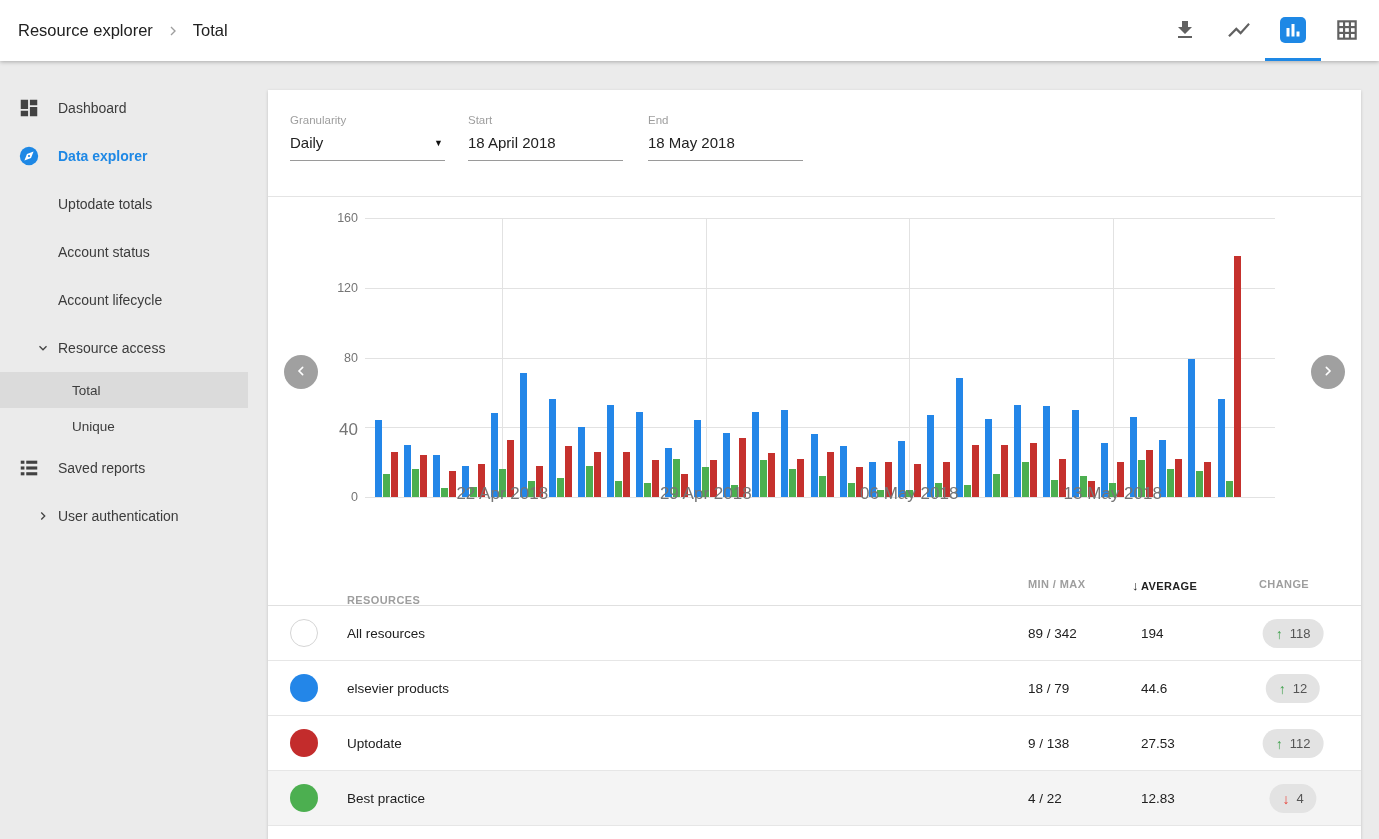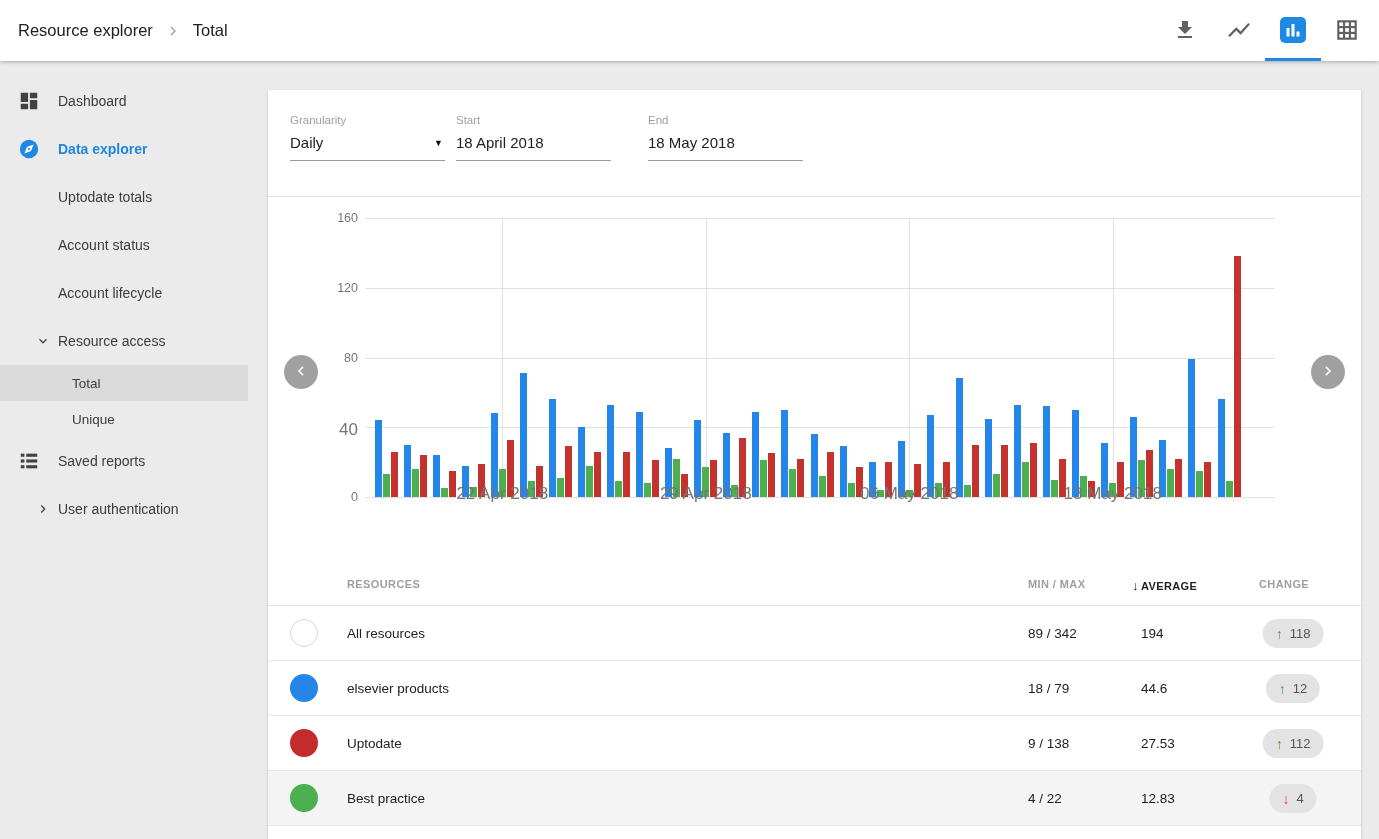--- a/index.html
+++ b/index.html
@@ -10,61 +10,61 @@
   .topbar { position:absolute; left:0; top:0; width:1379px; height:61px; background:#fff;
             box-shadow:0 1px 4px rgba(0,0,0,.28); z-index:30; }
   .breadcrumb { position:absolute; left:18px; top:0; height:61px; display:flex; align-items:center; gap:12px; font-size:16.5px; }
   .crumb-sep svg { display:block; }
   .toolbar { position:absolute; right:12px; top:11px; display:flex; }
   .icon-btn { width:40px; height:40px; margin-left:14px; display:flex; align-items:center; justify-content:center;
               position:relative; cursor:pointer; background:none; border:none; }
   .icon-btn.active::after { content:''; position:absolute; left:-8px; right:-8px; bottom:-10px; height:3.5px; background:#1E88E5; }
 
   
-  .sidebar { position:absolute; left:0; top:61px; width:248px; bottom:0; padding-top:16px; }
+  .sidebar { position:absolute; left:0; top:61px; width:248px; bottom:0; padding-top:23px; }
   .side-item { display:flex; align-items:center; height:48px; font-size:14px; color:#3C3C3C; cursor:pointer; }
   .side-item .ic { width:22px; margin-left:18px; margin-right:18px; display:flex; align-items:center; justify-content:center; }
   .side-item .chev { width:14px; margin-left:36px; margin-right:8px; display:flex; align-items:center; }
   .side-item.lvl1 { padding-left:58px; }
   .side-item.lvl1.haschev { padding-left:0; }
   .side-item.lvl2 { padding-left:72px; height:36px; font-size:13.5px; }
   .side-item.active { color:#1E88E5; font-weight:bold; }
   .side-item.selected { background:#DBDBDB; }
 
   
   .card { position:absolute; left:268px; top:90px; width:1093px; height:760px; background:#fff;
           box-shadow:0 1px 3px rgba(0,0,0,.18); }
 
   
   .filters { position:absolute; left:0; top:0; width:100%; height:107px; border-bottom:1px solid #E4E4E4; }
   .field { position:absolute; top:24px; width:155px; }
   .field-label { font-size:11.5px; color:#9E9E9E; }
   .field-value { margin-top:8px; font-size:15px; color:#212121; padding-bottom:9px; border-bottom:1px solid #9A9A9A; position:relative; }
   .field-value .dd { position:absolute; right:2px; top:4px; font-size:9px; color:#111; }
-  .f-gran { left:22px; } .f-start { left:188px; } .f-end { left:380px; }
+  .f-gran { left:22px; } .f-start { left:200px; } .f-end { left:380px; }
 
   
   .chart-area { position:absolute; left:0; top:107px; width:100%; height:363px; }
   .plot { position:absolute; left:97px; top:21px; width:910px; height:279px; }
   .gridh { position:absolute; left:0; width:100%; height:1px; background:#E2E2E2; }
   .gridv { position:absolute; top:0; width:1px; height:100%; background:#E2E2E2; }
   .ylab { position:absolute; right:920px; width:60px; text-align:right; font-size:12.5px; color:#757575; transform:translateY(-7px); }
   .xlab { position:absolute; top:287px; transform:translateX(-50%); font-size:17px; color:#757575; white-space:nowrap; }
   .bgroup { position:absolute; bottom:0; width:23px; display:flex; align-items:flex-end; gap:1px; }
   .bar { width:7px; }
   .navbtn { position:absolute; width:34px; height:34px; border-radius:50%; background:#A0A0A0; border:none;
             display:flex; align-items:center; justify-content:center; cursor:pointer; top:158px; }
   .navbtn.left { left:16px; } .navbtn.right { left:1043px; }
 
   
   .rtable { position:absolute; left:0; top:470px; width:100%; }
   .thead { position:relative; height:46px; border-bottom:1px solid #E0E0E0; font-size:11px; font-weight:bold;
            color:#9E9E9E; letter-spacing:.4px; }
   .th { position:absolute; top:18px; }
-  .th-res { left:79px; } .th-mm { left:760px; } .th-avg { left:864px; color:#212121; display:flex; align-items:center; gap:2px; cursor:pointer; }
+  .th-res { left:79px;margin-top:16px; } .th-mm { left:760px; } .th-avg { left:864px; color:#212121; display:flex; align-items:center; gap:2px; cursor:pointer; }
   .th-chg { left:991px; }
   .sort-arr { font-size:13px; font-weight:bold; }
   .trow { position:relative; height:55px; border-bottom:1px solid #E6E6E6; font-size:13.5px; }
   .trow.hl { background:#F4F4F4; }
   .dot { position:absolute; left:22px; top:13px; width:28px; height:28px; border-radius:50%; }
   .dot.empty { background:#fff; border:1px solid #D5D5D5; }
   .cell { position:absolute; top:20px; }
   .c-name { left:79px; } .c-mm { left:760px; } .c-avg { left:873px; }
   .badge { position:absolute; left:1025px; top:13px; transform:translateX(-50%); height:29px; border-radius:15px;
            background:#E3E3E3; display:flex; align-items:center; padding:0 13px; gap:7px; font-size:13px; color:#555; }

